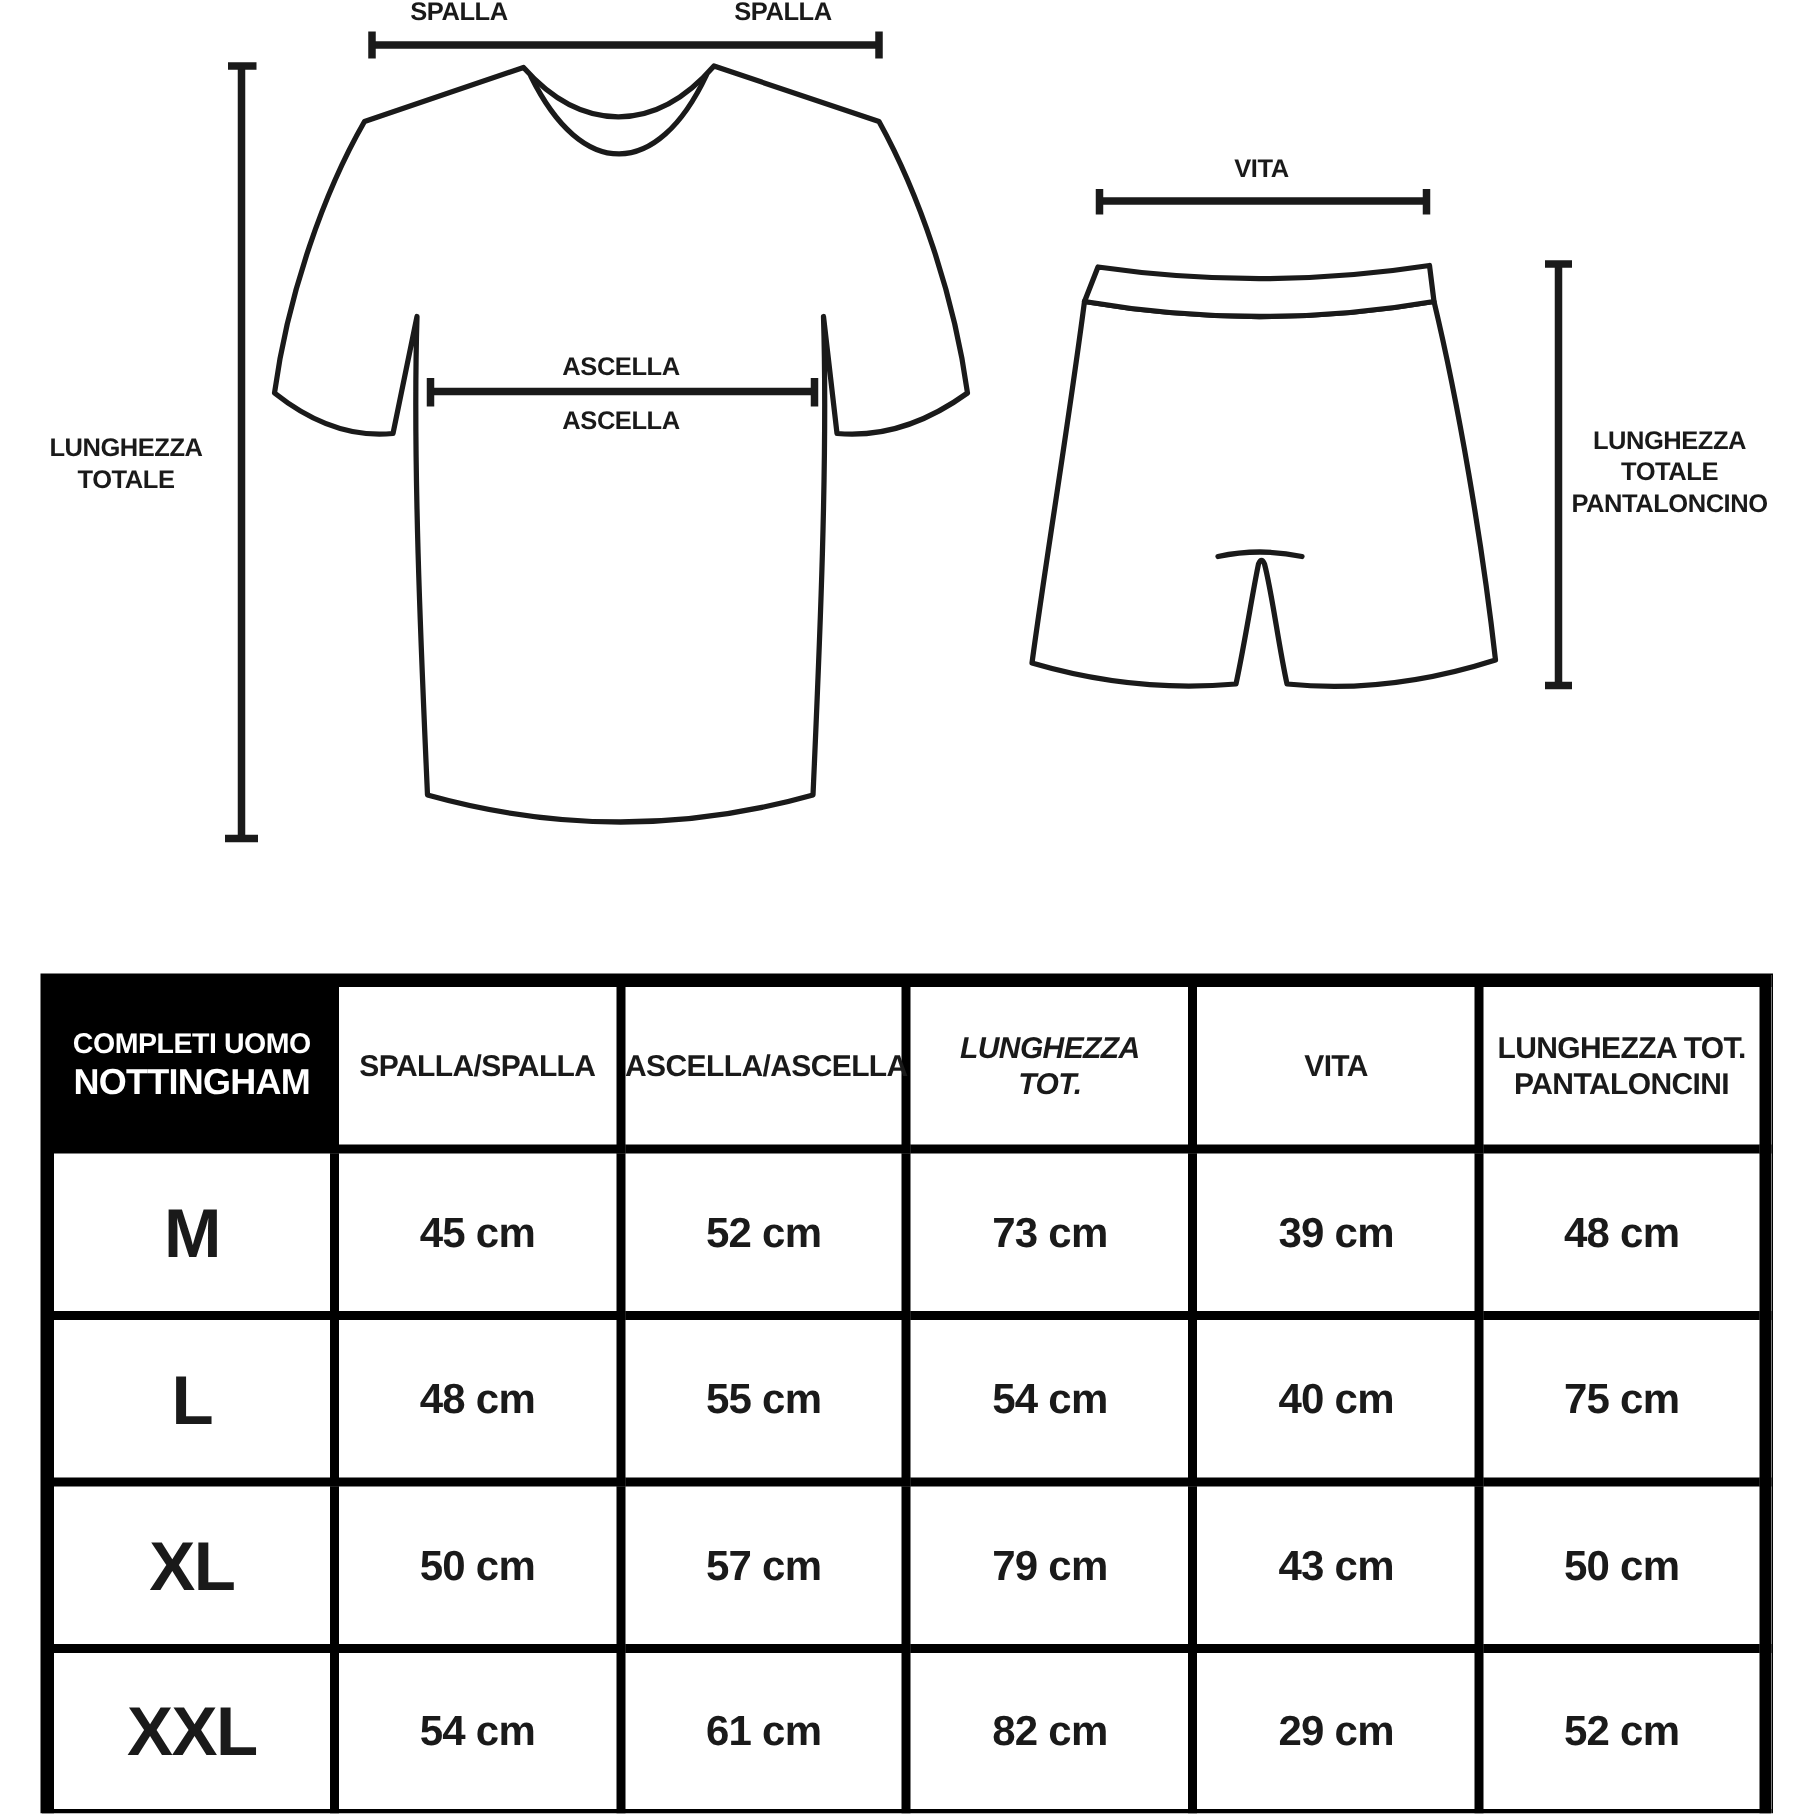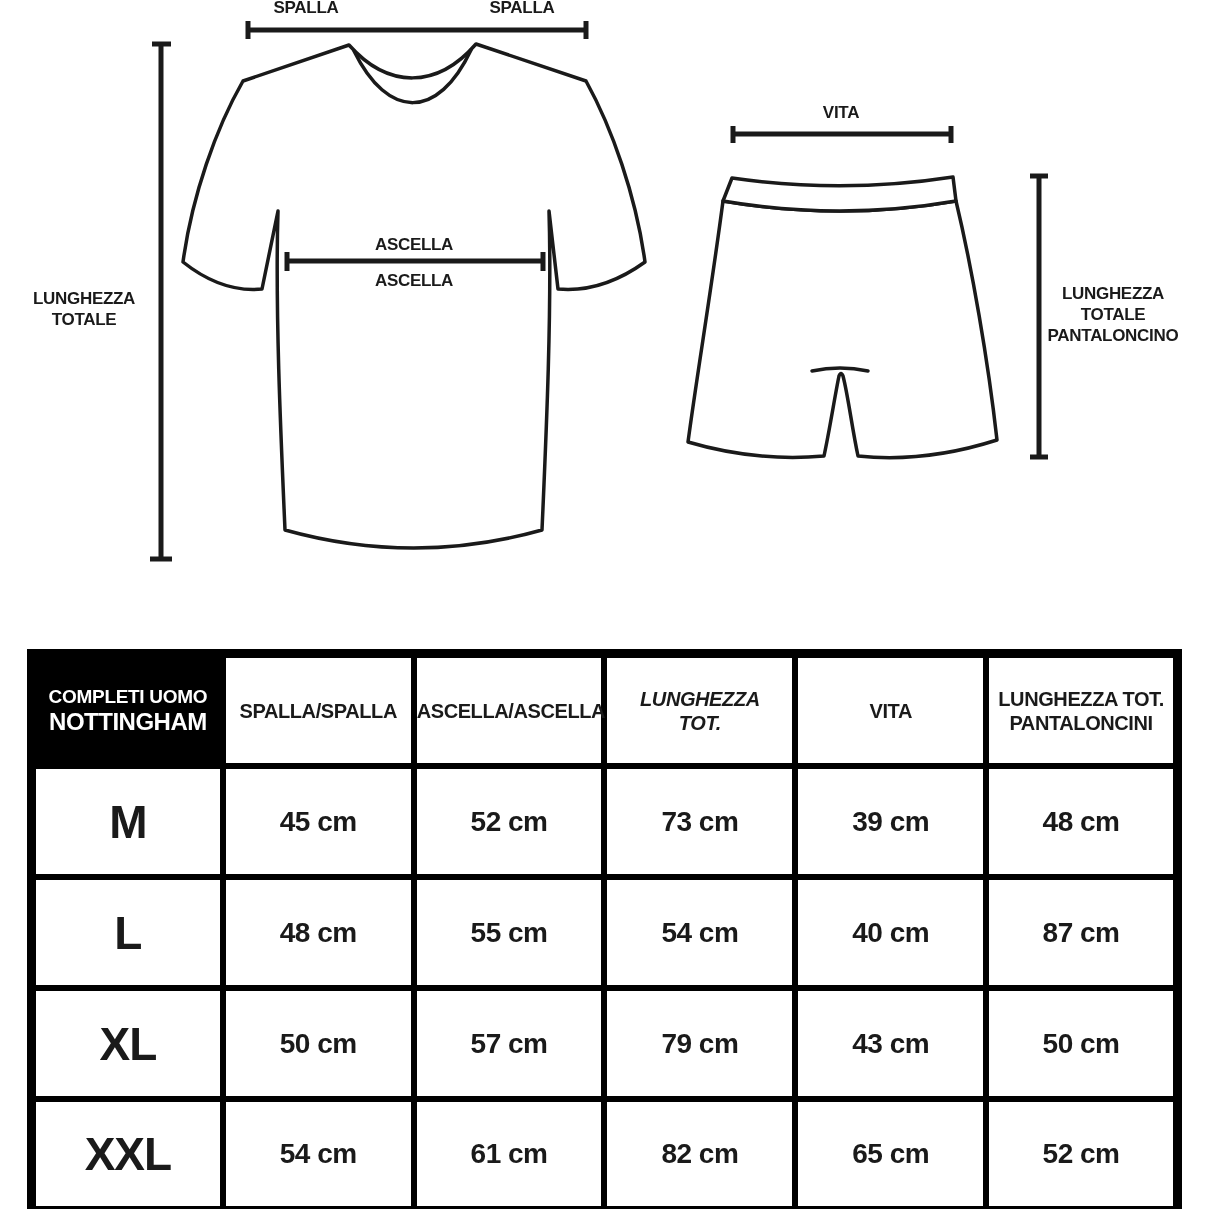--- a/index.html
+++ b/index.html
@@ -212,36 +212,36 @@
       <td class="value-cell">39 cm</td>
       <td class="value-cell">48 cm</td>
     </tr>
 
     <tr class="data-row">
       <td class="size-cell">L</td>
       <td class="value-cell">48 cm</td>
       <td class="value-cell">55 cm</td>
       <td class="value-cell">54 cm</td>
       <td class="value-cell">40 cm</td>
-      <td class="value-cell">87 cm</td>
+      <td class="value-cell">75 cm</td>
     </tr>
 
     <tr class="data-row">
       <td class="size-cell">XL</td>
       <td class="value-cell">50 cm</td>
       <td class="value-cell">57 cm</td>
       <td class="value-cell">79 cm</td>
       <td class="value-cell">43 cm</td>
       <td class="value-cell">50 cm</td>
     </tr>
 
     <tr class="data-row">
       <td class="size-cell">XXL</td>
       <td class="value-cell">54 cm</td>
       <td class="value-cell">61 cm</td>
       <td class="value-cell">82 cm</td>
-      <td class="value-cell">65 cm</td>
+      <td class="value-cell">29 cm</td>
       <td class="value-cell">52 cm</td>
     </tr>
   </tbody>
     </table>
 
 </div>
 
 </body></html>

